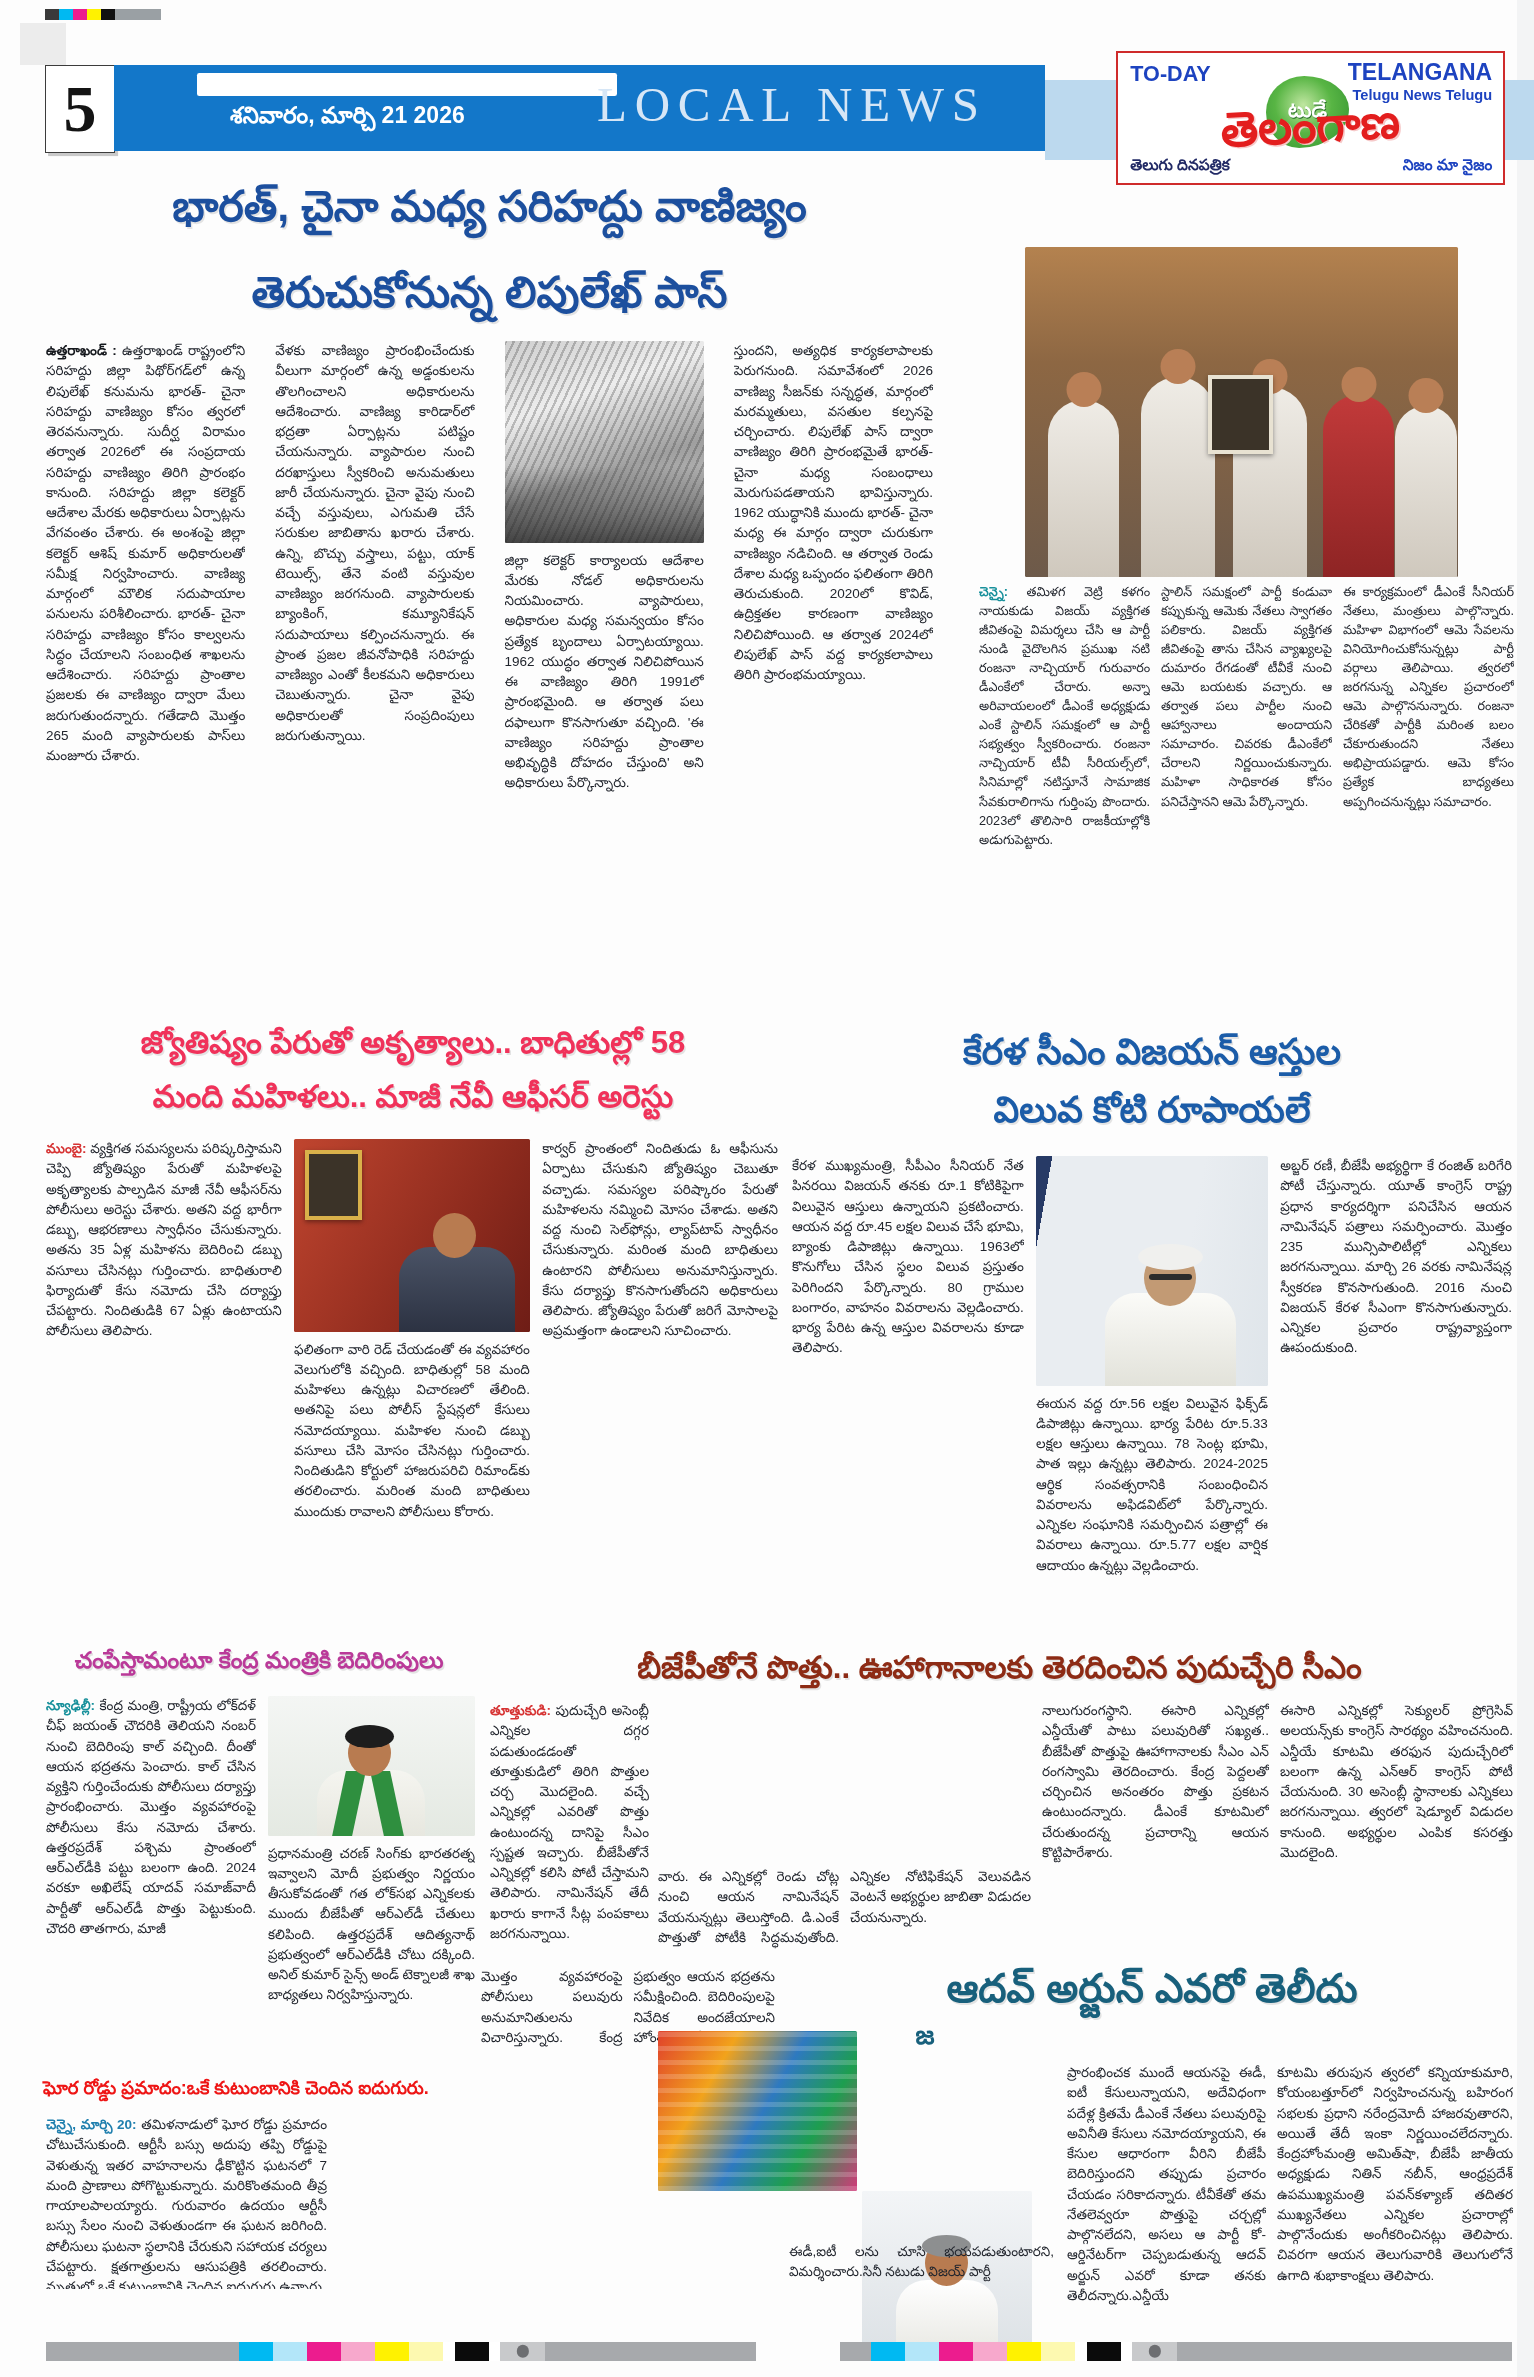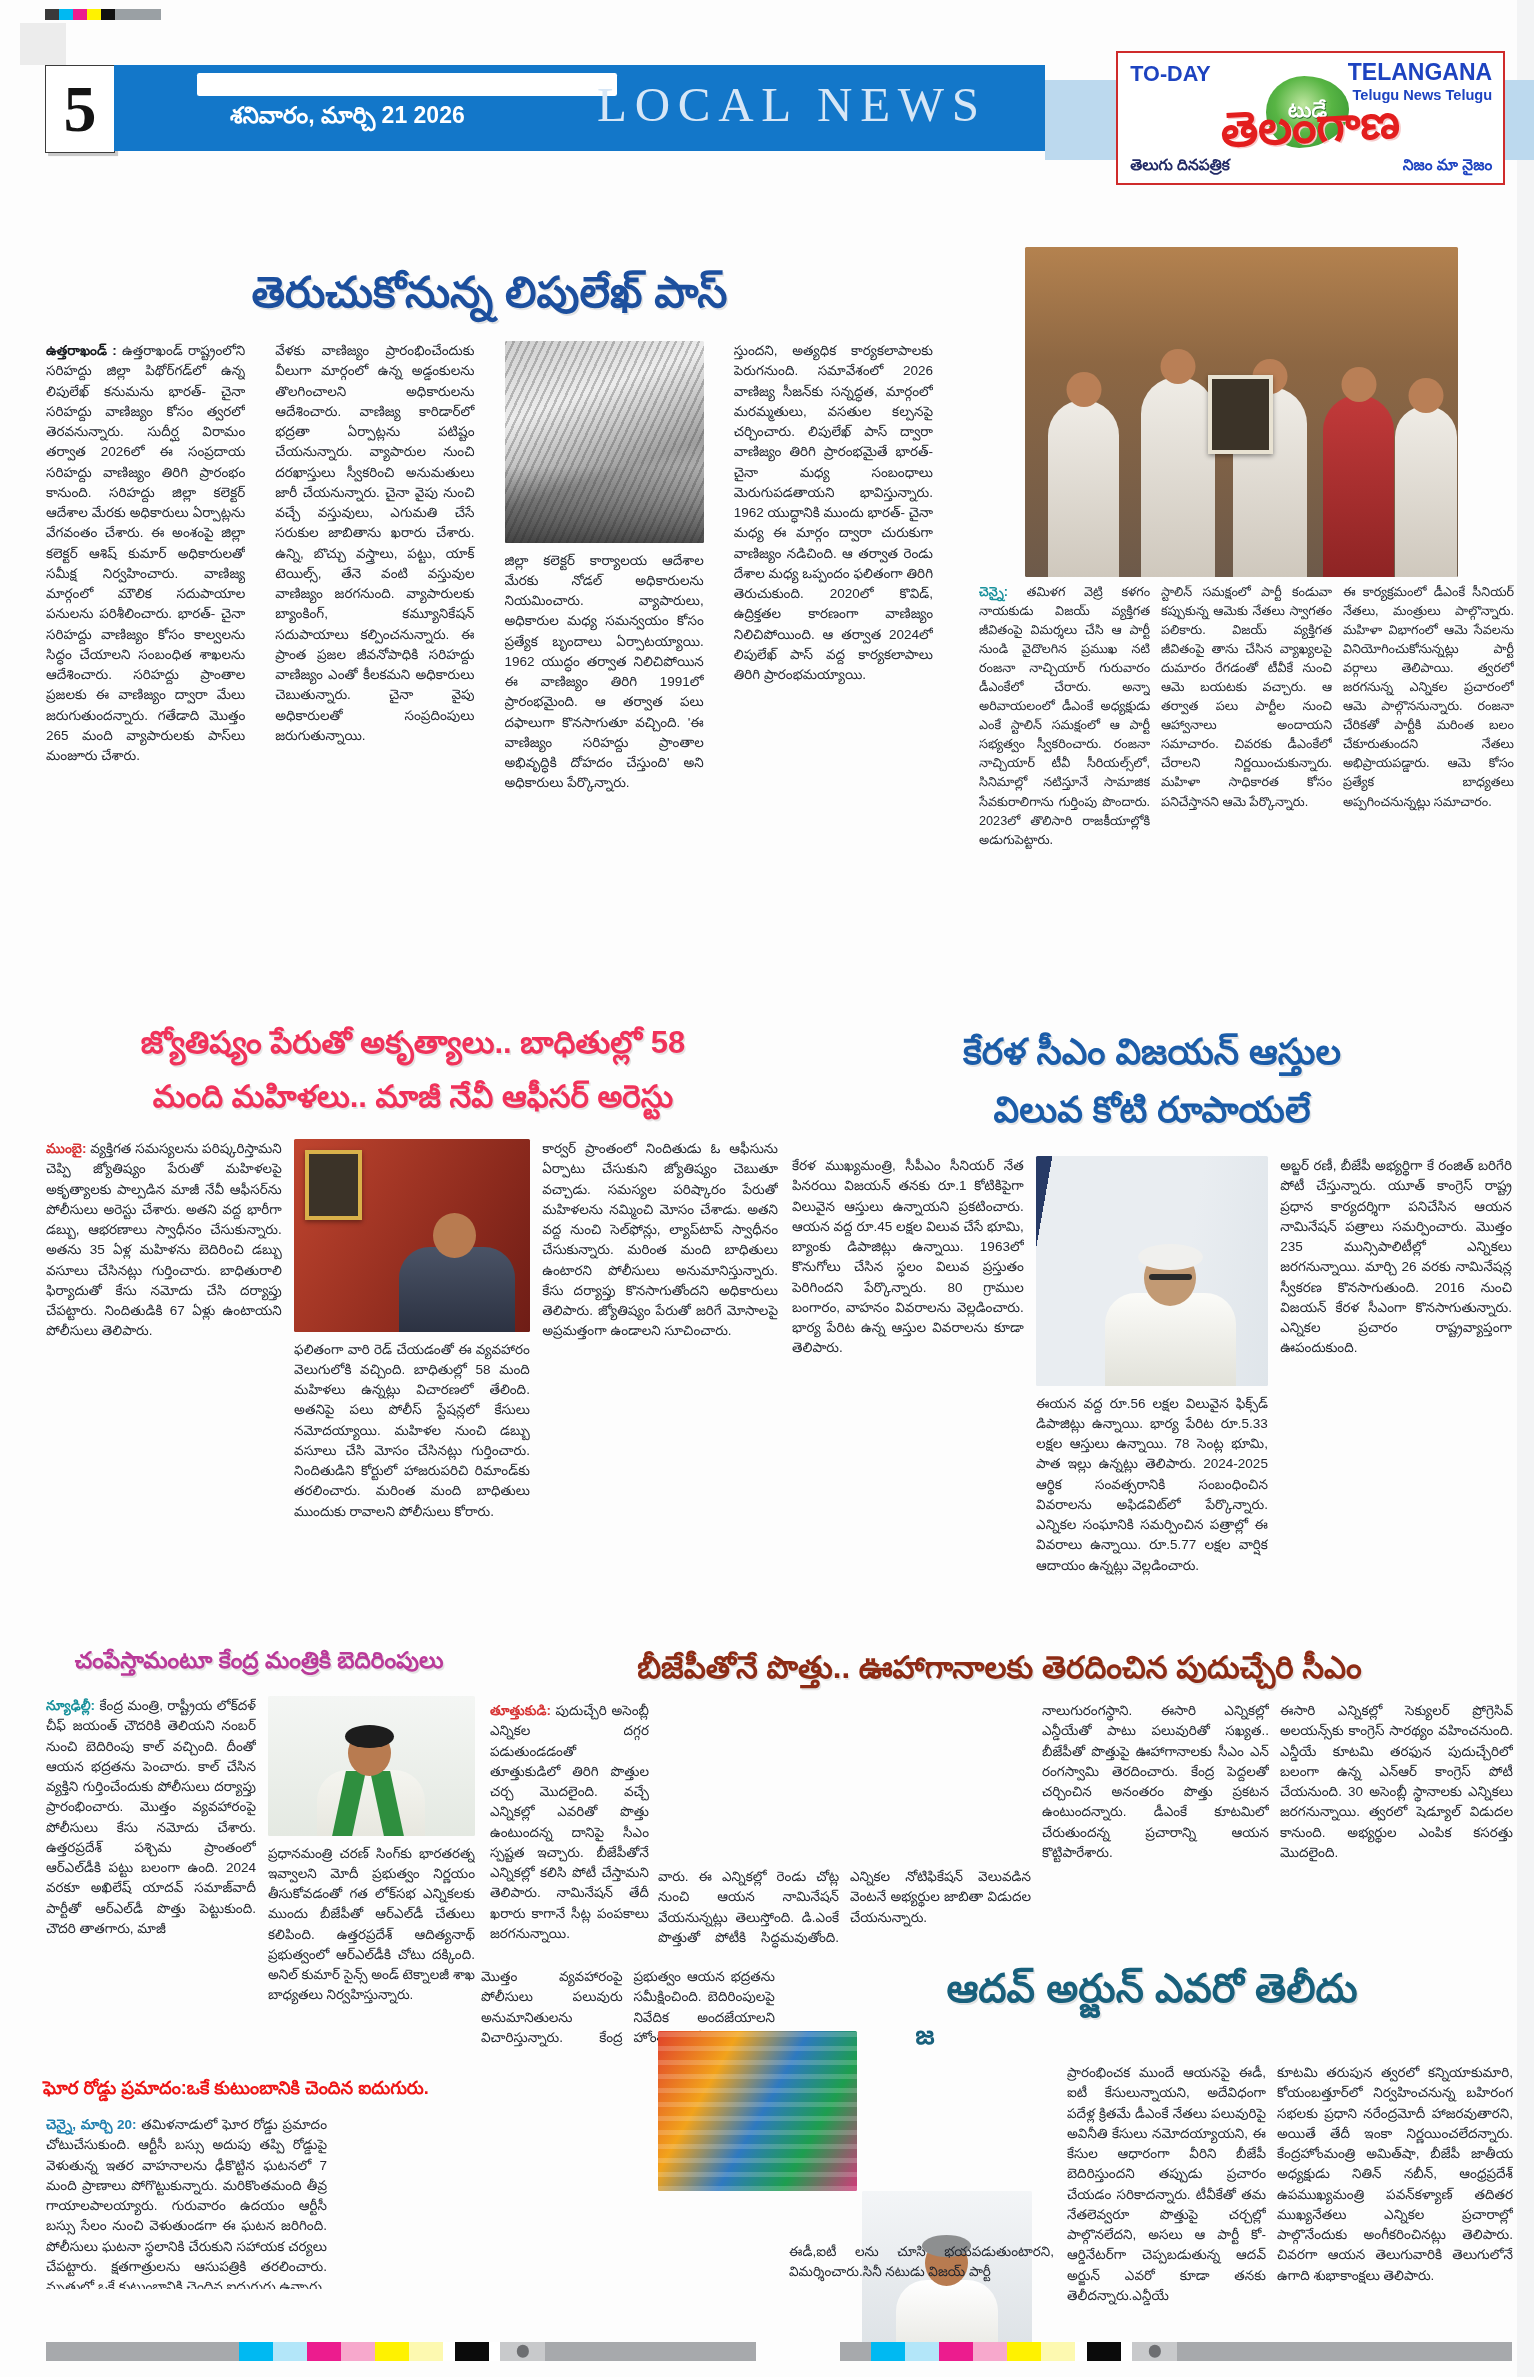--- a/index.html
+++ b/index.html
@@ -90,20 +90,21 @@
     <div class="abs logo-blue" style="right:10.8px;top:6.2px;font-size:23px;">TELANGANA</div>
     <div class="abs logo-blue" style="right:10.8px;top:34px;font-size:14.6px;">Telugu News Telugu</div>
     <div class="abs" id="logo-map" style="left:148px;top:23px;width:83px;height:72px;">
       <span>టుడే</span>
     </div>
     <div class="abs" id="logo-script" style="left:6.2px;top:45px;width:373px;">తెలంగాణ</div>
     <div class="abs" style="left:12.3px;bottom:6.2px;font-size:15.4px;font-weight:bold;color:#222a66;">తెలుగు దినపత్రిక</div>
     <div class="abs logo-blue" style="right:10.8px;bottom:6.2px;font-size:15.4px;">నిజం మా నైజం</div>
   </div>
 
+  <div class="abs hl h-main" style="left:31px;top:182px;width:917px;">భారత్, చైనా మధ్య సరిహద్దు వాణిజ్యం</div>
   <div class="abs hl h-main" style="left:31px;top:268px;width:917px;">తెరుచుకోనున్న లిపులేఖ్ పాస్</div>
 
   <div class="abs cols" style="left:46px;top:341px;width:887px;height:665px;gap:30px;">
     <div class="col body-text">
       <b class="dl c-black">ఉత్తరాఖండ్ :</b>
       <span>ఉత్తరాఖండ్ రాష్ట్రంలోని సరిహద్దు జిల్లా పిథోర్‌గడ్‌లో ఉన్న లిపులేఖ్ కనుమను భారత్- చైనా సరిహద్దు వాణిజ్యం కోసం త్వరలో తెరవనున్నారు. సుదీర్ఘ విరామం తర్వాత 2026లో ఈ సంప్రదాయ సరిహద్దు వాణిజ్యం తిరిగి ప్రారంభం కానుంది. సరిహద్దు జిల్లా కలెక్టర్ ఆదేశాల మేరకు అధికారులు ఏర్పాట్లను వేగవంతం చేశారు. ఈ అంశంపై జిల్లా కలెక్టర్ ఆశిష్ కుమార్ అధికారులతో సమీక్ష నిర్వహించారు. వాణిజ్య మార్గంలో మౌలిక సదుపాయాల పనులను పరిశీలించారు. భారత్- చైనా సరిహద్దు వాణిజ్యం కోసం కాల్వలను సిద్ధం చేయాలని సంబంధిత శాఖలను ఆదేశించారు. సరిహద్దు ప్రాంతాల ప్రజలకు ఈ వాణిజ్యం ద్వారా మేలు జరుగుతుందన్నారు. గతేడాది మొత్తం 265 మంది వ్యాపారులకు పాస్‌లు మంజూరు చేశారు.</span>
     </div>
     <div class="col body-text">వేళకు వాణిజ్యం ప్రారంభించేందుకు వీలుగా మార్గంలో ఉన్న అడ్డంకులను తొలగించాలని అధికారులను ఆదేశించారు. వాణిజ్య కారిడార్‌లో భద్రతా ఏర్పాట్లను పటిష్టం చేయనున్నారు. వ్యాపారుల నుంచి దరఖాస్తులు స్వీకరించి అనుమతులు జారీ చేయనున్నారు. చైనా వైపు నుంచి వచ్చే వస్తువులు, ఎగుమతి చేసే సరుకుల జాబితాను ఖరారు చేశారు. ఉన్ని, బొచ్చు వస్త్రాలు, పట్టు, యాక్ టెయిల్స్, తేనె వంటి వస్తువుల వాణిజ్యం జరగనుంది. వ్యాపారులకు బ్యాంకింగ్, కమ్యూనికేషన్ సదుపాయాలు కల్పించనున్నారు. ఈ ప్రాంత ప్రజల జీవనోపాధికి సరిహద్దు వాణిజ్యం ఎంతో కీలకమని అధికారులు చెబుతున్నారు. చైనా వైపు అధికారులతో సంప్రదింపులు జరుగుతున్నాయి.</div>
     <div class="col">
       <div class="ph etching" style="height:202px;margin-bottom:7.7px;"></div>

